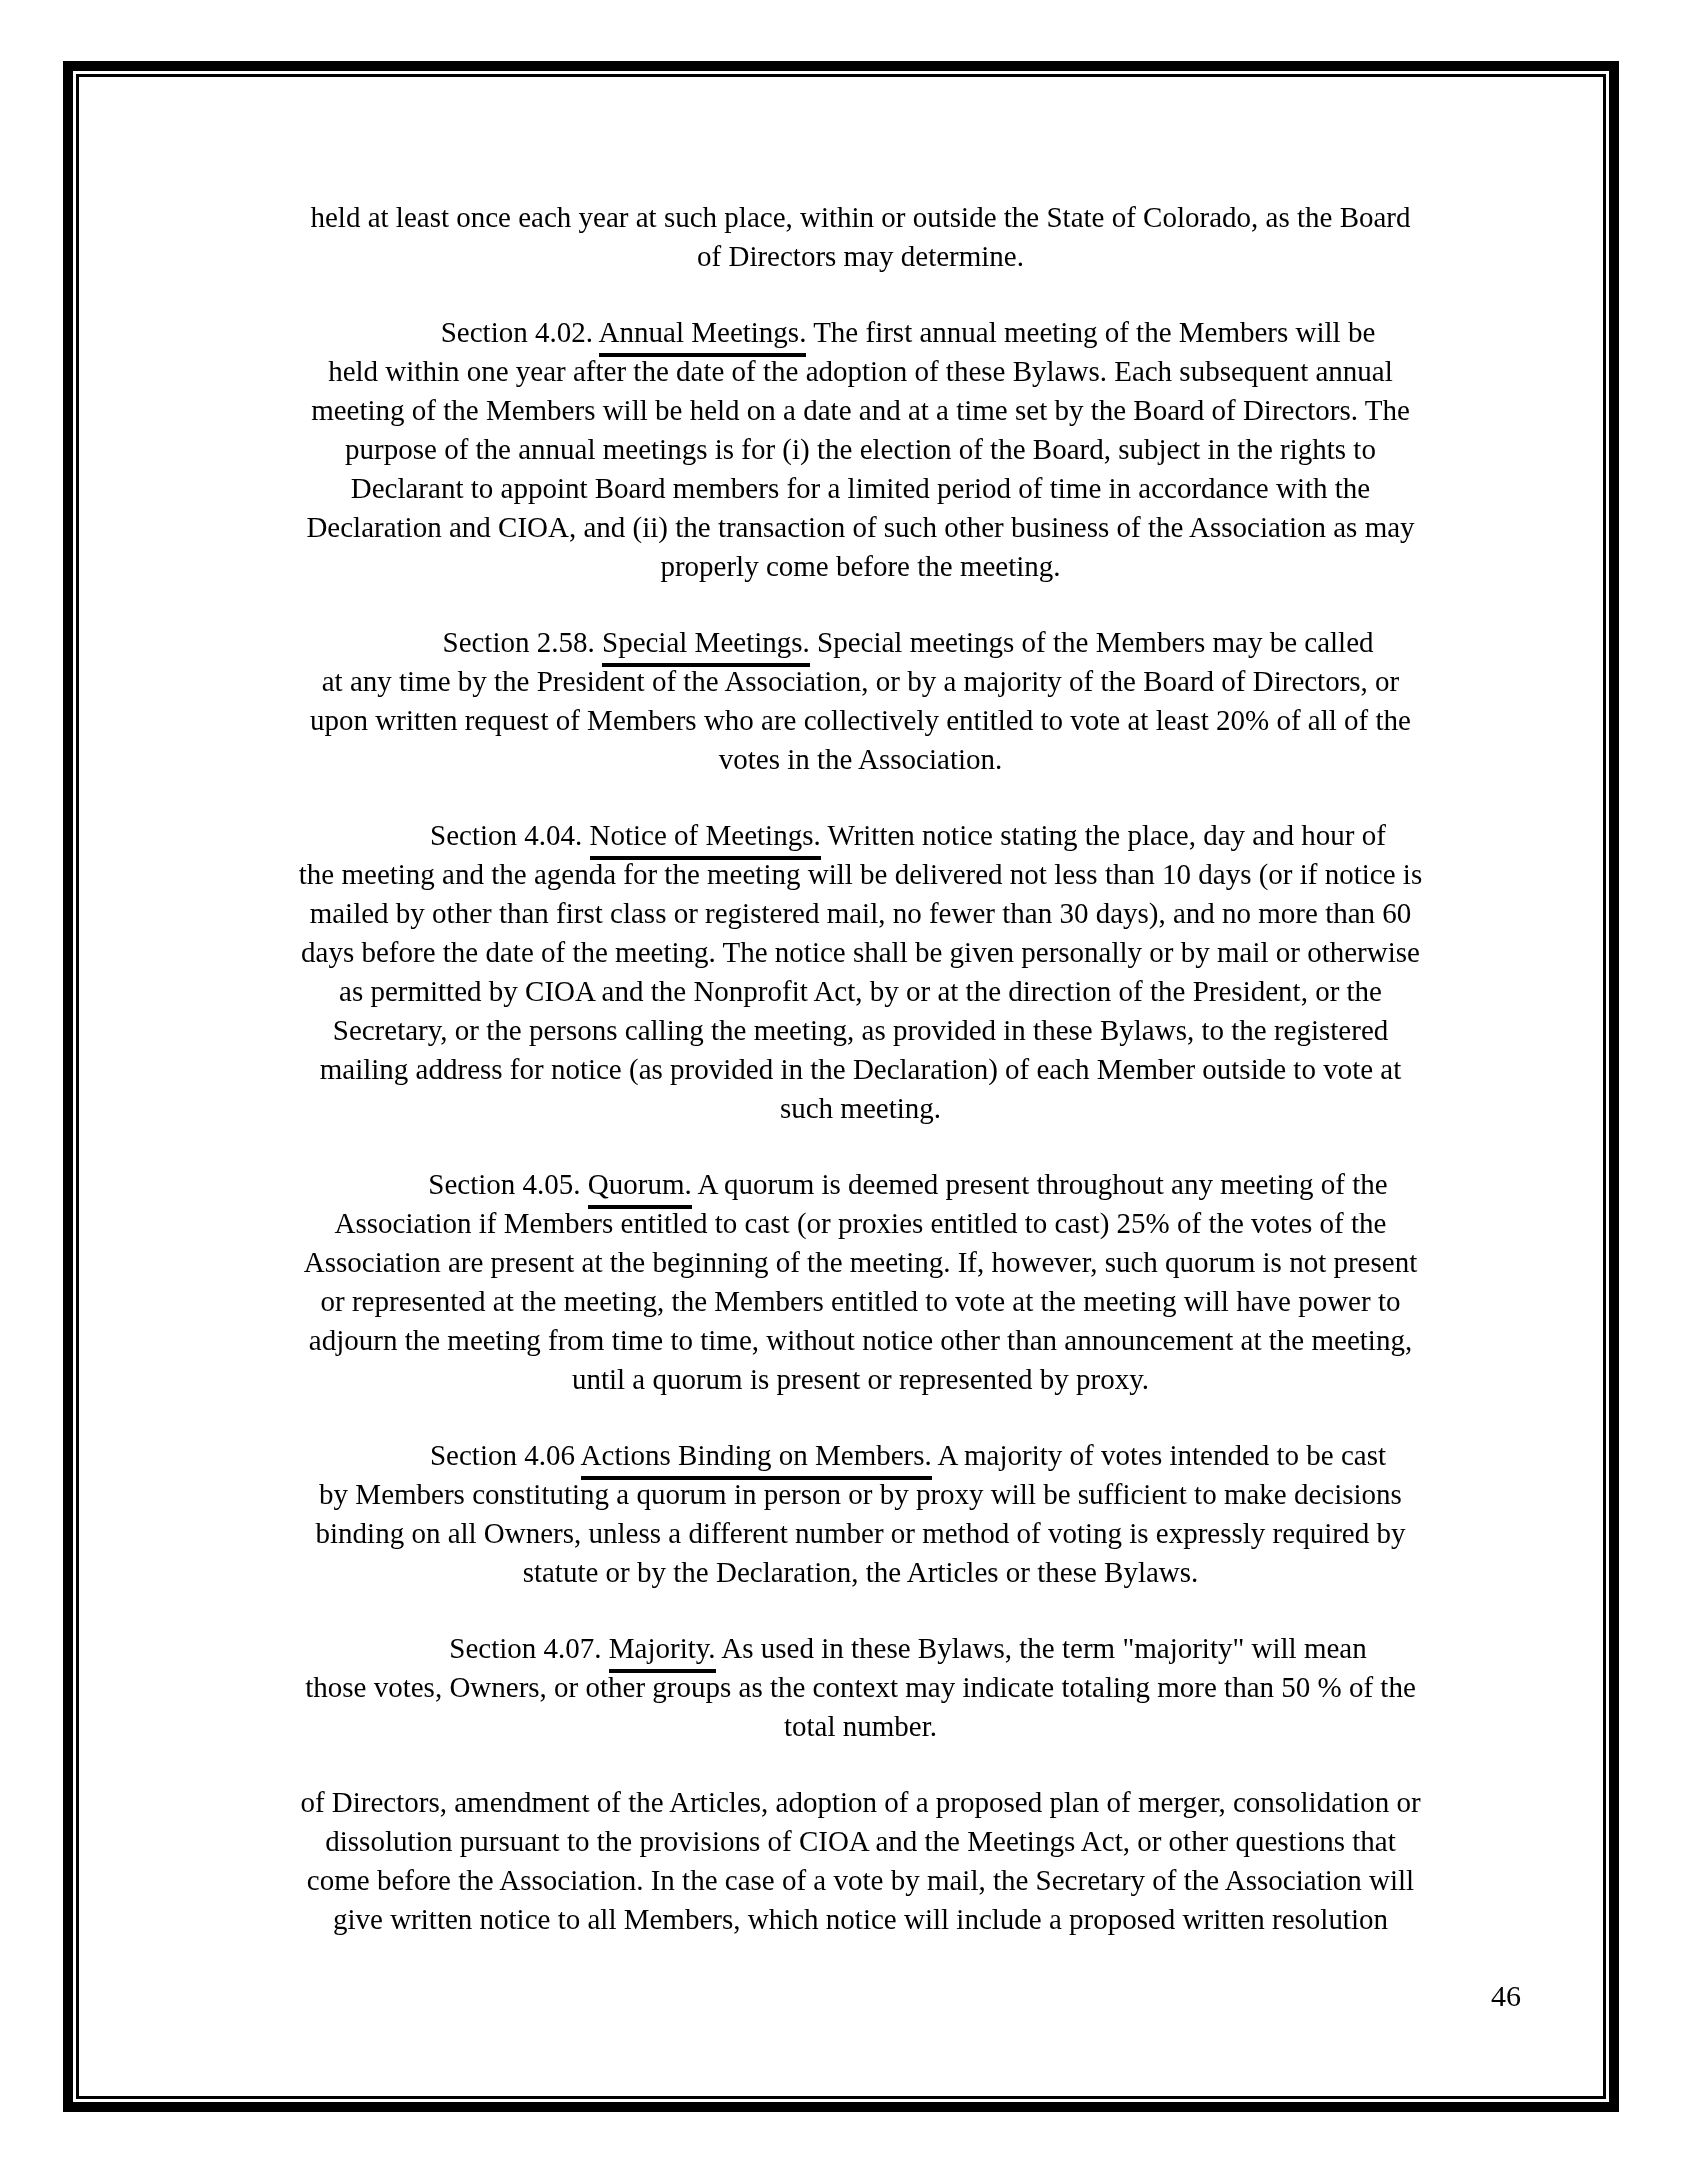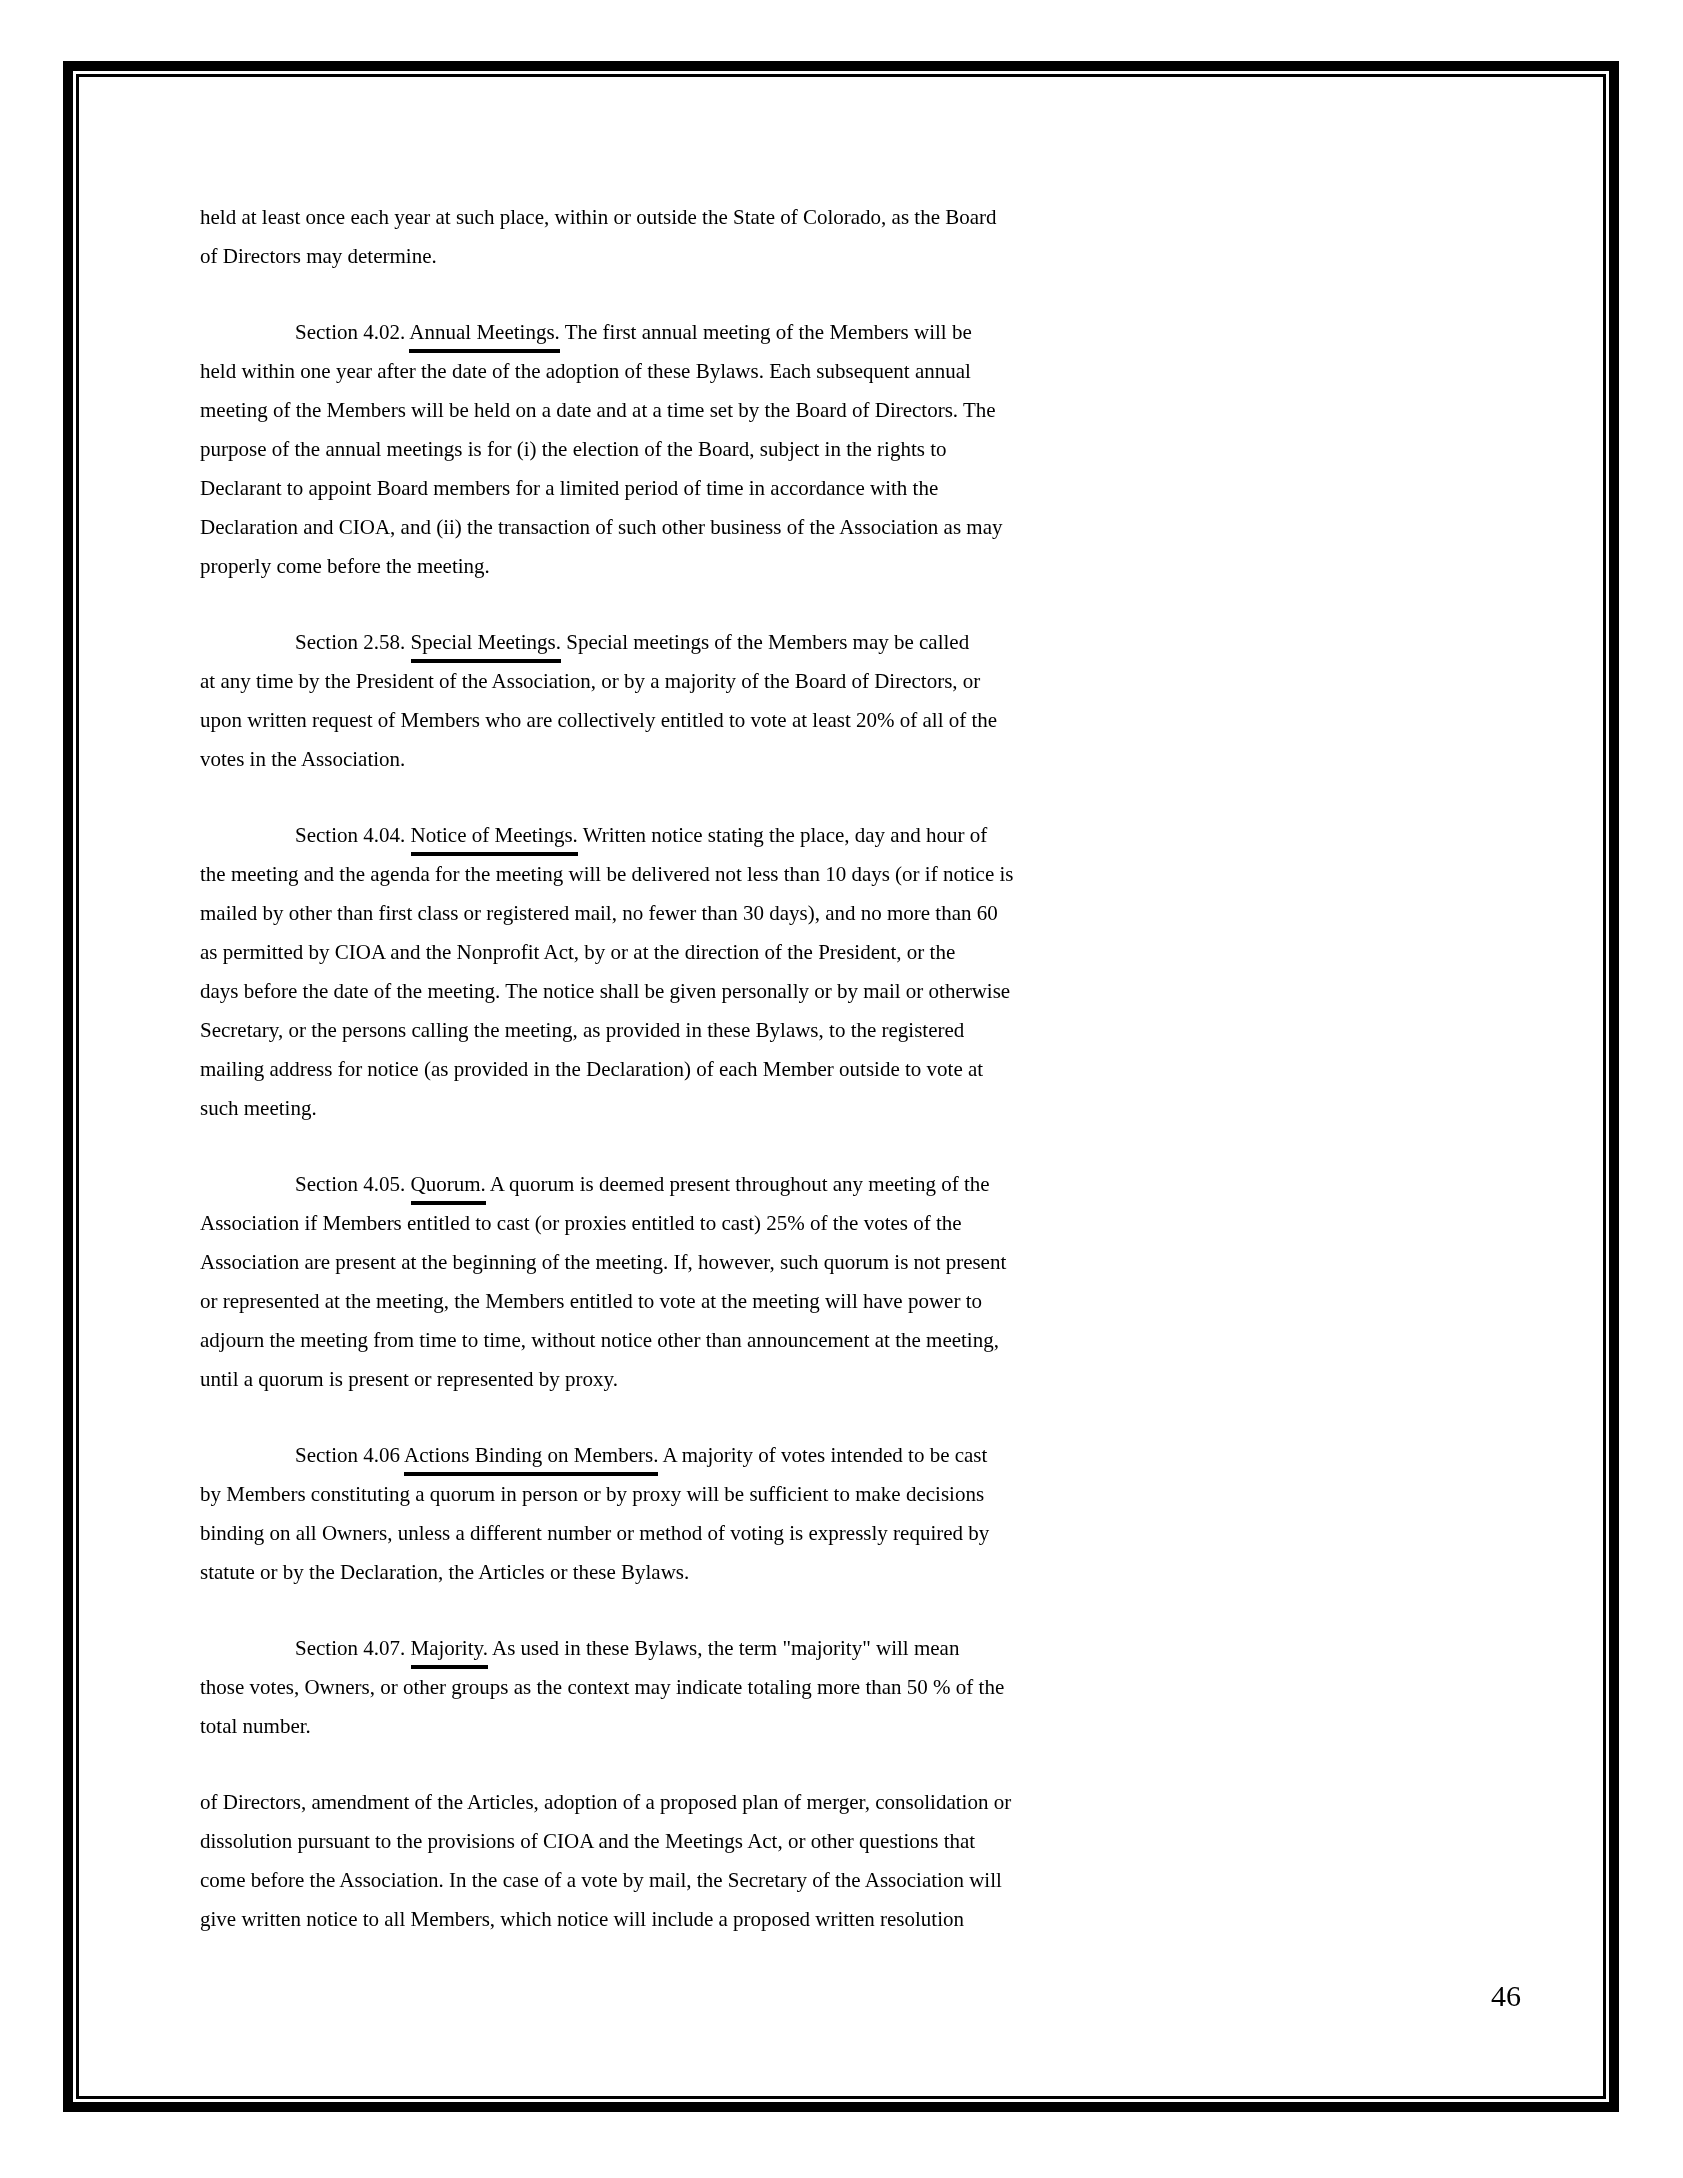--- a/index.html
+++ b/index.html
@@ -23,23 +23,24 @@
     left: 3px; top: 3px; right: 3px; bottom: 3px;
     border: 3px solid #000000;
   }
   .content {
     position: absolute;
     left: 200px; top: 198px;
     width: 1321px;
   }
   .para {
     margin: 0 0 37px 0;
-    font-size: 21px;
+    font-size: 29px;
     line-height: 39px;
     letter-spacing: 0px;
+    text-align: center;
   }
   .line { display: block; }
   .fl { text-indent: 95px; }
   .u {
     border-bottom: 4px solid #000000;
     padding-bottom: 5px;
   }
   .page-number {
     margin-top: 36px;
     text-align: right;
@@ -75,22 +76,22 @@
     <span class="line fl"><span>Section 2.58. </span><span class="u">Special Meetings.</span><span> Special meetings of the Members may be called</span></span>
     <span class="line">at any time by the President of the Association, or by a majority of the Board of Directors, or</span>
     <span class="line">upon written request of Members who are collectively entitled to vote at least 20% of all of the</span>
     <span class="line">votes in the Association.</span>
   </p>
 
   <p class="para">
     <span class="line fl"><span>Section 4.04. </span><span class="u">Notice of Meetings.</span><span> Written notice stating the place, day and hour of</span></span>
     <span class="line">the meeting and the agenda for the meeting will be delivered not less than 10 days (or if notice is</span>
     <span class="line">mailed by other than first class or registered mail, no fewer than 30 days), and no more than 60</span>
+    <span class="line">days before the date of the meeting. The notice shall be given personally or by mail or otherwise</span>
     <span class="line">as permitted by CIOA and the Nonprofit Act, by or at the direction of the President, or the</span>
-    <span class="line">days before the date of the meeting. The notice shall be given personally or by mail or otherwise</span>
     <span class="line">Secretary, or the persons calling the meeting, as provided in these Bylaws, to the registered</span>
     <span class="line">mailing address for notice (as provided in the Declaration) of each Member outside to vote at</span>
     <span class="line">such meeting.</span>
   </p>
 
   <p class="para">
     <span class="line fl"><span>Section 4.05. </span><span class="u">Quorum.</span><span> A quorum is deemed present throughout any meeting of the</span></span>
     <span class="line">Association if Members entitled to cast (or proxies entitled to cast) 25% of the votes of the</span>
     <span class="line">Association are present at the beginning of the meeting. If, however, such quorum is not present</span>
     <span class="line">or represented at the meeting, the Members entitled to vote at the meeting will have power to</span>

